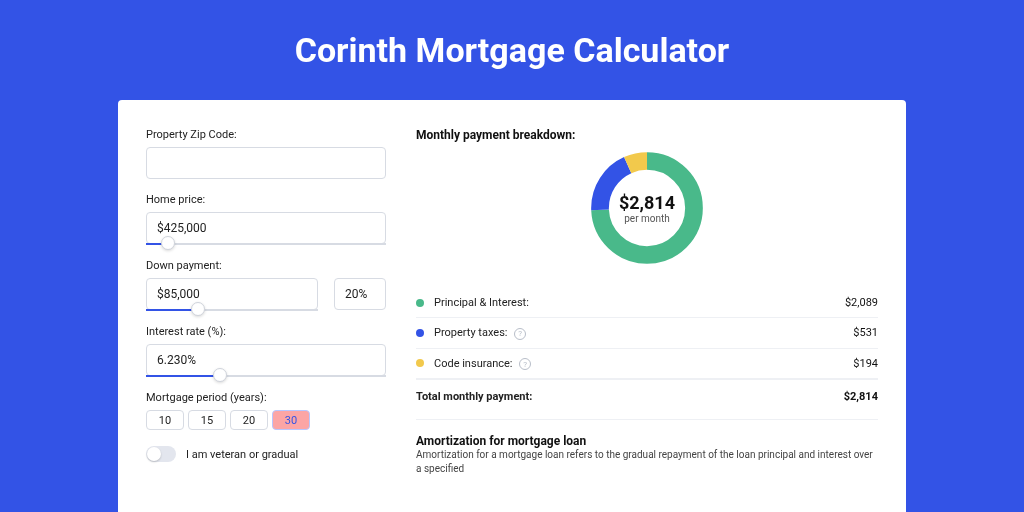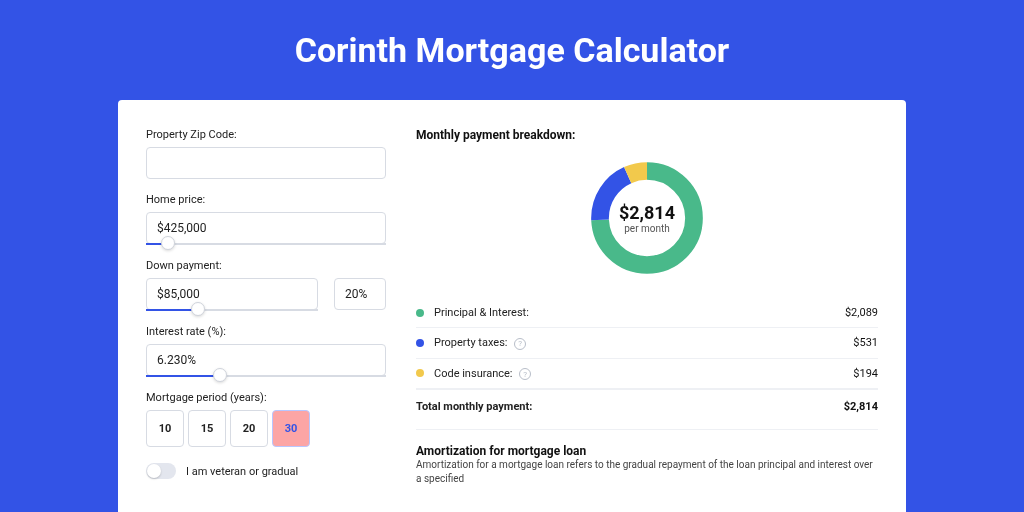--- a/index.html
+++ b/index.html
@@ -11,27 +11,27 @@
 .lbl{font-size:11px;color:#222;margin-bottom:6px;display:block}
 .input{width:100%;border:1px solid #d7dbe3;border-radius:4px;height:32px;padding:0 10px;font-size:12px;color:#222;background:#fff}
 .field{margin-bottom:14px;position:relative}
 .slider-track{height:2px;background:#d7dbe3;margin-top:-1px;position:relative}
 .slider-fill{height:2px;background:#3353e6;position:absolute;top:0;left:0}
 .slider-thumb{width:14px;height:14px;border-radius:50%;background:#fff;border:1px solid #d0d4dc;box-shadow:0 1px 3px rgba(0,0,0,.15);position:absolute;top:-7px;transform:translateX(-50%)}
 .row2{display:flex;gap:16px}
 .row2 .col1{flex:1}
 .row2 .col2{width:52px}
 .periods{display:flex;gap:4px}
-.period-btn{border:1px solid #d7dbe3;background:#fff;border-radius:4px;width:38px;height:37px;font-size:11px;font-weight:700;color:#222;cursor:pointer;display:flex;align-items:center;justify-content:center}
+.period-btn{border:1px solid #d7dbe3;background:#fff;border-radius:4px;width:38px;height:20px;font-size:11px;font-weight:400;color:#222;cursor:pointer;display:flex;align-items:center;justify-content:center}
 .period-btn.active{background:#fca5a5;border-color:#b8c6ff;color:#3353e6}
 .toggle-row{display:flex;align-items:center;margin-top:16px}
 .toggle{width:30px;height:16px;background:#e3e6ee;border-radius:10px;position:relative;margin-right:10px;cursor:pointer}
 .toggle-knob{width:14px;height:14px;background:#fff;border-radius:50%;position:absolute;top:1px;left:1px;box-shadow:0 1px 2px rgba(0,0,0,.2)}
 .toggle-lbl{font-size:11px;color:#222}
-.sec-title{font-size:12px;font-weight:700;color:#111;margin-bottom:14px}
+.sec-title{font-size:12px;font-weight:700;color:#111;margin-bottom:4px}
 .donut-wrap{display:flex;justify-content:center;margin-bottom:18px}
 .donut{position:relative;width:124px;height:124px}
 .donut svg{width:124px;height:124px;transform:rotate(-90deg)}
 .donut-center{position:absolute;top:0;left:0;width:100%;height:100%;display:flex;flex-direction:column;align-items:center;justify-content:center}
 .donut-amt{font-size:18px;font-weight:700;color:#111}
 .donut-sub{font-size:10px;color:#555}
 .legend-row{display:flex;align-items:center;padding:8px 0;border-bottom:1px solid #eef0f4;font-size:11px}
 .legend-row:last-of-type{border-bottom:none}
 .swatch{width:8px;height:8px;border-radius:50%;margin-right:10px;flex-shrink:0}
 .legend-label{flex:1;color:#222}

